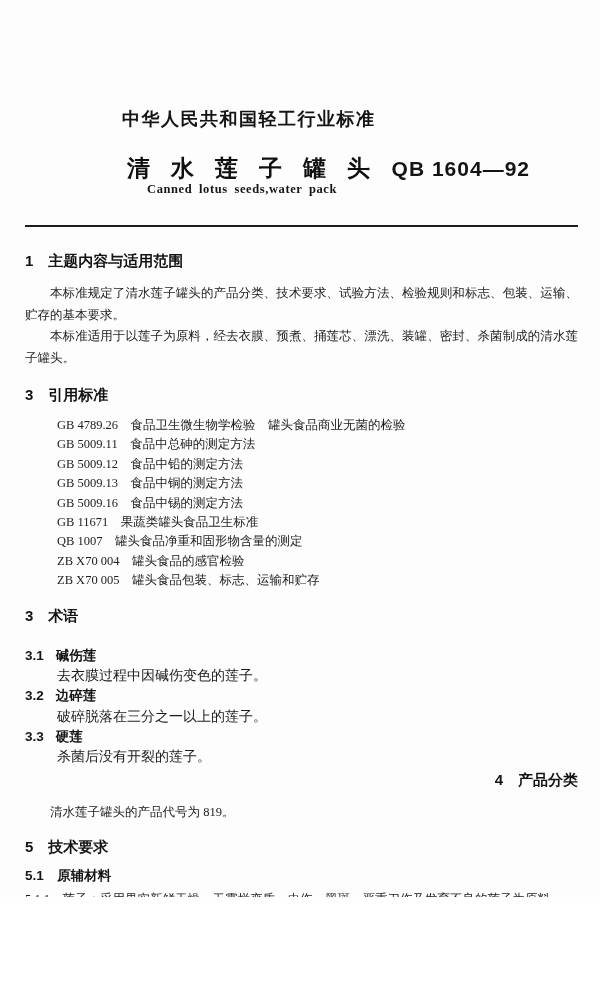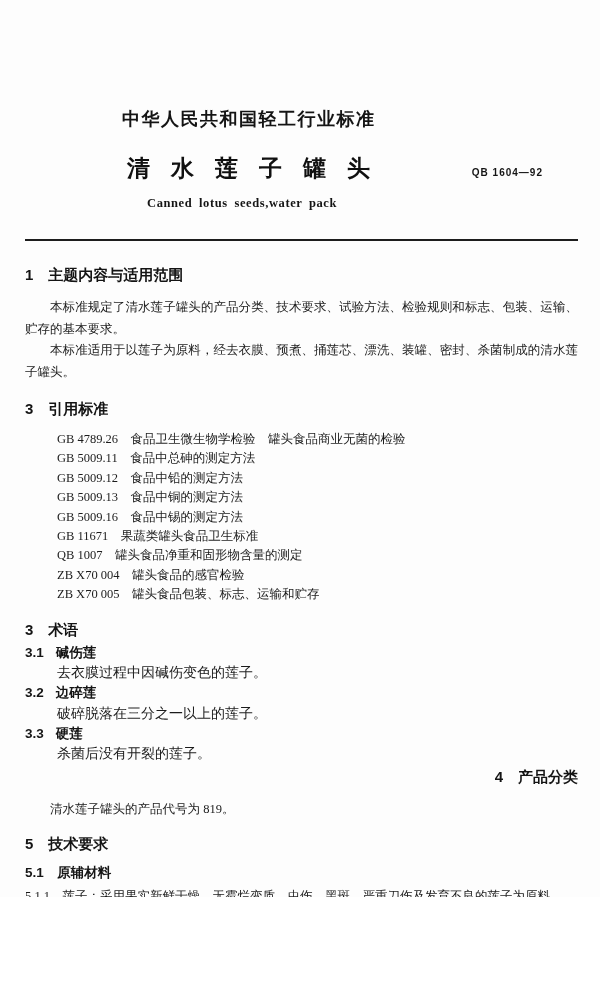--- a/index.html
+++ b/index.html
@@ -36,30 +36,29 @@
     font-family: "Liberation Sans", sans-serif;
     font-weight: bold;
     font-size: 23px;
     letter-spacing: 21px;
     line-height: 28px;
     white-space: nowrap;
     color: #101010;
   }
   .std-number {
     margin-left: auto;
-    margin-right: 35px;
-    font-family: "Liberation Sans", sans-serif;
-    font-weight: bold;
-    font-size: 10px;
+    margin-right: 48px;
+    font-family: "Liberation Sans", sans-serif;
+    font-weight: bold;
+    font-size: 21px;
     letter-spacing: 1px;
     white-space: nowrap;
     color: #141414;
   }
   .en-title {
-    margin-top: 14px;
     margin-left: 122px;
     font-family: "Liberation Serif", serif;
     font-weight: bold;
     font-size: 12.5px;
     letter-spacing: 0.6px;
     word-spacing: 3px;
     color: #151515;
   }
   .header-divider {
     margin-top: 28px;
@@ -88,21 +87,21 @@
   .body-para.tight { margin-top: 0; }
   .s2-heading { margin-top: 16px; }
   .ref-list { margin-top: 12px; margin-left: 32px; }
   .ref-line {
     font-size: 12.5px;
     line-height: 19.4px;
     white-space: nowrap;
     color: #1b1b1b;
   }
   .s3-heading { margin-top: 15px; }
-  .terms { margin-top: 4px; }
+  .terms { margin-top: 21px; }
   .term-head {
     font-family: "Liberation Sans", sans-serif;
     font-weight: bold;
     font-size: 13.5px;
     line-height: 20.3px;
     color: #161616;
   }
   .term-name { margin-left: 12px; }
   .term-def {
     margin-left: 32px;

